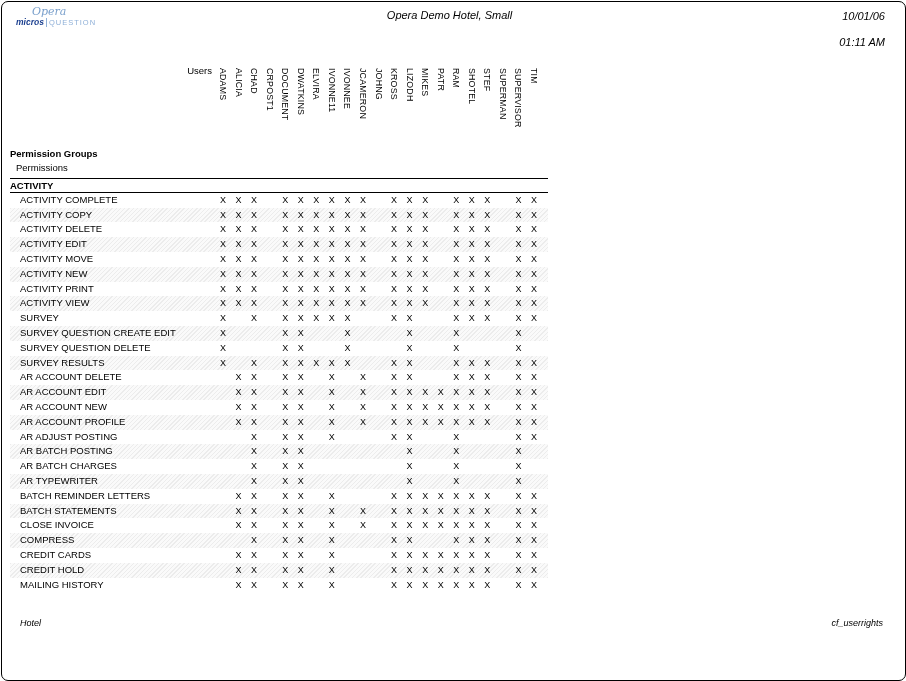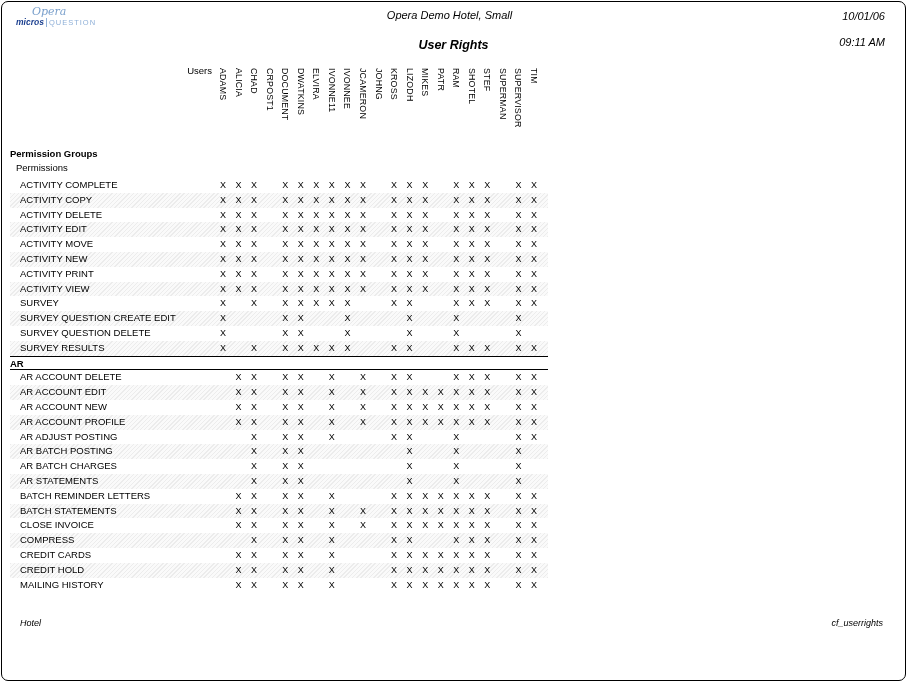--- a/index.html
+++ b/index.html
@@ -48,25 +48,24 @@
 <body>
 
 <div id="page">
 
   <div id="logo">
     <span class="l1">Opera</span>
     <span class="l2"><b>micros</b><span class="fid">QUESTION</span></span>
   </div>
 
   <div id="hotel-title">Opera Demo Hotel, Small</div>
-  <div id="report-title">User Rights</div>
 
   <div id="datetime">
     <span>10/01/06</span>
-    <span class="time">09:11 AM</span>
+    <span class="time">01:11 AM</span>
   </div>
 
   <div id="users-label">Users</div>
   <div id="user-columns">
       <div class="user-name" style="left: 226px;">ADAMS</div>
       <div class="user-name" style="left: 241.55px;">ALICIA</div>
       <div class="user-name" style="left: 257.1px;">CHAD</div>
       <div class="user-name" style="left: 272.65px;">CRPOST1</div>
       <div class="user-name" style="left: 288.2px;">DOCUMENT</div>
       <div class="user-name" style="left: 303.75px;">DWATKINS</div>
@@ -84,41 +83,41 @@
       <div class="user-name" style="left: 490.35px;">STEF</div>
       <div class="user-name" style="left: 505.9px;">SUPERMAN</div>
       <div class="user-name" style="left: 521.45px;">SUPERVISOR</div>
       <div class="user-name" style="left: 537px;">TIM</div>
     </div>
 
   <div id="pg-label">Permission Groups</div>
   <div id="perm-label">Permissions</div>
 
   <div id="permissions-table">
+      <div class="row group-row"><span>ACTIVITY</span></div>
       <div class="row perm-row"><span class="plabel">ACTIVITY COMPLETE</span><span class="xmark" style="left: 206px;">X</span><span class="xmark" style="left: 221.55px;">X</span><span class="xmark" style="left: 237.1px;">X</span><span class="xmark" style="left: 268.2px;">X</span><span class="xmark" style="left: 283.75px;">X</span><span class="xmark" style="left: 299.3px;">X</span><span class="xmark" style="left: 314.85px;">X</span><span class="xmark" style="left: 330.4px;">X</span><span class="xmark" style="left: 345.95px;">X</span><span class="xmark" style="left: 377.05px;">X</span><span class="xmark" style="left: 392.6px;">X</span><span class="xmark" style="left: 408.15px;">X</span><span class="xmark" style="left: 439.25px;">X</span><span class="xmark" style="left: 454.8px;">X</span><span class="xmark" style="left: 470.35px;">X</span><span class="xmark" style="left: 501.45px;">X</span><span class="xmark" style="left: 517px;">X</span></div>
       <div class="row perm-row shaded"><span class="plabel">ACTIVITY COPY</span><span class="xmark" style="left: 206px;">X</span><span class="xmark" style="left: 221.55px;">X</span><span class="xmark" style="left: 237.1px;">X</span><span class="xmark" style="left: 268.2px;">X</span><span class="xmark" style="left: 283.75px;">X</span><span class="xmark" style="left: 299.3px;">X</span><span class="xmark" style="left: 314.85px;">X</span><span class="xmark" style="left: 330.4px;">X</span><span class="xmark" style="left: 345.95px;">X</span><span class="xmark" style="left: 377.05px;">X</span><span class="xmark" style="left: 392.6px;">X</span><span class="xmark" style="left: 408.15px;">X</span><span class="xmark" style="left: 439.25px;">X</span><span class="xmark" style="left: 454.8px;">X</span><span class="xmark" style="left: 470.35px;">X</span><span class="xmark" style="left: 501.45px;">X</span><span class="xmark" style="left: 517px;">X</span></div>
       <div class="row perm-row"><span class="plabel">ACTIVITY DELETE</span><span class="xmark" style="left: 206px;">X</span><span class="xmark" style="left: 221.55px;">X</span><span class="xmark" style="left: 237.1px;">X</span><span class="xmark" style="left: 268.2px;">X</span><span class="xmark" style="left: 283.75px;">X</span><span class="xmark" style="left: 299.3px;">X</span><span class="xmark" style="left: 314.85px;">X</span><span class="xmark" style="left: 330.4px;">X</span><span class="xmark" style="left: 345.95px;">X</span><span class="xmark" style="left: 377.05px;">X</span><span class="xmark" style="left: 392.6px;">X</span><span class="xmark" style="left: 408.15px;">X</span><span class="xmark" style="left: 439.25px;">X</span><span class="xmark" style="left: 454.8px;">X</span><span class="xmark" style="left: 470.35px;">X</span><span class="xmark" style="left: 501.45px;">X</span><span class="xmark" style="left: 517px;">X</span></div>
       <div class="row perm-row shaded"><span class="plabel">ACTIVITY EDIT</span><span class="xmark" style="left: 206px;">X</span><span class="xmark" style="left: 221.55px;">X</span><span class="xmark" style="left: 237.1px;">X</span><span class="xmark" style="left: 268.2px;">X</span><span class="xmark" style="left: 283.75px;">X</span><span class="xmark" style="left: 299.3px;">X</span><span class="xmark" style="left: 314.85px;">X</span><span class="xmark" style="left: 330.4px;">X</span><span class="xmark" style="left: 345.95px;">X</span><span class="xmark" style="left: 377.05px;">X</span><span class="xmark" style="left: 392.6px;">X</span><span class="xmark" style="left: 408.15px;">X</span><span class="xmark" style="left: 439.25px;">X</span><span class="xmark" style="left: 454.8px;">X</span><span class="xmark" style="left: 470.35px;">X</span><span class="xmark" style="left: 501.45px;">X</span><span class="xmark" style="left: 517px;">X</span></div>
       <div class="row perm-row"><span class="plabel">ACTIVITY MOVE</span><span class="xmark" style="left: 206px;">X</span><span class="xmark" style="left: 221.55px;">X</span><span class="xmark" style="left: 237.1px;">X</span><span class="xmark" style="left: 268.2px;">X</span><span class="xmark" style="left: 283.75px;">X</span><span class="xmark" style="left: 299.3px;">X</span><span class="xmark" style="left: 314.85px;">X</span><span class="xmark" style="left: 330.4px;">X</span><span class="xmark" style="left: 345.95px;">X</span><span class="xmark" style="left: 377.05px;">X</span><span class="xmark" style="left: 392.6px;">X</span><span class="xmark" style="left: 408.15px;">X</span><span class="xmark" style="left: 439.25px;">X</span><span class="xmark" style="left: 454.8px;">X</span><span class="xmark" style="left: 470.35px;">X</span><span class="xmark" style="left: 501.45px;">X</span><span class="xmark" style="left: 517px;">X</span></div>
       <div class="row perm-row shaded"><span class="plabel">ACTIVITY NEW</span><span class="xmark" style="left: 206px;">X</span><span class="xmark" style="left: 221.55px;">X</span><span class="xmark" style="left: 237.1px;">X</span><span class="xmark" style="left: 268.2px;">X</span><span class="xmark" style="left: 283.75px;">X</span><span class="xmark" style="left: 299.3px;">X</span><span class="xmark" style="left: 314.85px;">X</span><span class="xmark" style="left: 330.4px;">X</span><span class="xmark" style="left: 345.95px;">X</span><span class="xmark" style="left: 377.05px;">X</span><span class="xmark" style="left: 392.6px;">X</span><span class="xmark" style="left: 408.15px;">X</span><span class="xmark" style="left: 439.25px;">X</span><span class="xmark" style="left: 454.8px;">X</span><span class="xmark" style="left: 470.35px;">X</span><span class="xmark" style="left: 501.45px;">X</span><span class="xmark" style="left: 517px;">X</span></div>
       <div class="row perm-row"><span class="plabel">ACTIVITY PRINT</span><span class="xmark" style="left: 206px;">X</span><span class="xmark" style="left: 221.55px;">X</span><span class="xmark" style="left: 237.1px;">X</span><span class="xmark" style="left: 268.2px;">X</span><span class="xmark" style="left: 283.75px;">X</span><span class="xmark" style="left: 299.3px;">X</span><span class="xmark" style="left: 314.85px;">X</span><span class="xmark" style="left: 330.4px;">X</span><span class="xmark" style="left: 345.95px;">X</span><span class="xmark" style="left: 377.05px;">X</span><span class="xmark" style="left: 392.6px;">X</span><span class="xmark" style="left: 408.15px;">X</span><span class="xmark" style="left: 439.25px;">X</span><span class="xmark" style="left: 454.8px;">X</span><span class="xmark" style="left: 470.35px;">X</span><span class="xmark" style="left: 501.45px;">X</span><span class="xmark" style="left: 517px;">X</span></div>
       <div class="row perm-row shaded"><span class="plabel">ACTIVITY VIEW</span><span class="xmark" style="left: 206px;">X</span><span class="xmark" style="left: 221.55px;">X</span><span class="xmark" style="left: 237.1px;">X</span><span class="xmark" style="left: 268.2px;">X</span><span class="xmark" style="left: 283.75px;">X</span><span class="xmark" style="left: 299.3px;">X</span><span class="xmark" style="left: 314.85px;">X</span><span class="xmark" style="left: 330.4px;">X</span><span class="xmark" style="left: 345.95px;">X</span><span class="xmark" style="left: 377.05px;">X</span><span class="xmark" style="left: 392.6px;">X</span><span class="xmark" style="left: 408.15px;">X</span><span class="xmark" style="left: 439.25px;">X</span><span class="xmark" style="left: 454.8px;">X</span><span class="xmark" style="left: 470.35px;">X</span><span class="xmark" style="left: 501.45px;">X</span><span class="xmark" style="left: 517px;">X</span></div>
       <div class="row perm-row"><span class="plabel">SURVEY</span><span class="xmark" style="left: 206px;">X</span><span class="xmark" style="left: 237.1px;">X</span><span class="xmark" style="left: 268.2px;">X</span><span class="xmark" style="left: 283.75px;">X</span><span class="xmark" style="left: 299.3px;">X</span><span class="xmark" style="left: 314.85px;">X</span><span class="xmark" style="left: 330.4px;">X</span><span class="xmark" style="left: 377.05px;">X</span><span class="xmark" style="left: 392.6px;">X</span><span class="xmark" style="left: 439.25px;">X</span><span class="xmark" style="left: 454.8px;">X</span><span class="xmark" style="left: 470.35px;">X</span><span class="xmark" style="left: 501.45px;">X</span><span class="xmark" style="left: 517px;">X</span></div>
       <div class="row perm-row shaded"><span class="plabel">SURVEY QUESTION CREATE EDIT</span><span class="xmark" style="left: 206px;">X</span><span class="xmark" style="left: 268.2px;">X</span><span class="xmark" style="left: 283.75px;">X</span><span class="xmark" style="left: 330.4px;">X</span><span class="xmark" style="left: 392.6px;">X</span><span class="xmark" style="left: 439.25px;">X</span><span class="xmark" style="left: 501.45px;">X</span></div>
       <div class="row perm-row"><span class="plabel">SURVEY QUESTION DELETE</span><span class="xmark" style="left: 206px;">X</span><span class="xmark" style="left: 268.2px;">X</span><span class="xmark" style="left: 283.75px;">X</span><span class="xmark" style="left: 330.4px;">X</span><span class="xmark" style="left: 392.6px;">X</span><span class="xmark" style="left: 439.25px;">X</span><span class="xmark" style="left: 501.45px;">X</span></div>
       <div class="row perm-row shaded"><span class="plabel">SURVEY RESULTS</span><span class="xmark" style="left: 206px;">X</span><span class="xmark" style="left: 237.1px;">X</span><span class="xmark" style="left: 268.2px;">X</span><span class="xmark" style="left: 283.75px;">X</span><span class="xmark" style="left: 299.3px;">X</span><span class="xmark" style="left: 314.85px;">X</span><span class="xmark" style="left: 330.4px;">X</span><span class="xmark" style="left: 377.05px;">X</span><span class="xmark" style="left: 392.6px;">X</span><span class="xmark" style="left: 439.25px;">X</span><span class="xmark" style="left: 454.8px;">X</span><span class="xmark" style="left: 470.35px;">X</span><span class="xmark" style="left: 501.45px;">X</span><span class="xmark" style="left: 517px;">X</span></div>
-      <div class="row group-row"><span>AR</span></div>
       <div class="row perm-row"><span class="plabel">AR ACCOUNT DELETE</span><span class="xmark" style="left: 221.55px;">X</span><span class="xmark" style="left: 237.1px;">X</span><span class="xmark" style="left: 268.2px;">X</span><span class="xmark" style="left: 283.75px;">X</span><span class="xmark" style="left: 314.85px;">X</span><span class="xmark" style="left: 345.95px;">X</span><span class="xmark" style="left: 377.05px;">X</span><span class="xmark" style="left: 392.6px;">X</span><span class="xmark" style="left: 439.25px;">X</span><span class="xmark" style="left: 454.8px;">X</span><span class="xmark" style="left: 470.35px;">X</span><span class="xmark" style="left: 501.45px;">X</span><span class="xmark" style="left: 517px;">X</span></div>
       <div class="row perm-row shaded"><span class="plabel">AR ACCOUNT EDIT</span><span class="xmark" style="left: 221.55px;">X</span><span class="xmark" style="left: 237.1px;">X</span><span class="xmark" style="left: 268.2px;">X</span><span class="xmark" style="left: 283.75px;">X</span><span class="xmark" style="left: 314.85px;">X</span><span class="xmark" style="left: 345.95px;">X</span><span class="xmark" style="left: 377.05px;">X</span><span class="xmark" style="left: 392.6px;">X</span><span class="xmark" style="left: 408.15px;">X</span><span class="xmark" style="left: 423.7px;">X</span><span class="xmark" style="left: 439.25px;">X</span><span class="xmark" style="left: 454.8px;">X</span><span class="xmark" style="left: 470.35px;">X</span><span class="xmark" style="left: 501.45px;">X</span><span class="xmark" style="left: 517px;">X</span></div>
       <div class="row perm-row"><span class="plabel">AR ACCOUNT NEW</span><span class="xmark" style="left: 221.55px;">X</span><span class="xmark" style="left: 237.1px;">X</span><span class="xmark" style="left: 268.2px;">X</span><span class="xmark" style="left: 283.75px;">X</span><span class="xmark" style="left: 314.85px;">X</span><span class="xmark" style="left: 345.95px;">X</span><span class="xmark" style="left: 377.05px;">X</span><span class="xmark" style="left: 392.6px;">X</span><span class="xmark" style="left: 408.15px;">X</span><span class="xmark" style="left: 423.7px;">X</span><span class="xmark" style="left: 439.25px;">X</span><span class="xmark" style="left: 454.8px;">X</span><span class="xmark" style="left: 470.35px;">X</span><span class="xmark" style="left: 501.45px;">X</span><span class="xmark" style="left: 517px;">X</span></div>
       <div class="row perm-row shaded"><span class="plabel">AR ACCOUNT PROFILE</span><span class="xmark" style="left: 221.55px;">X</span><span class="xmark" style="left: 237.1px;">X</span><span class="xmark" style="left: 268.2px;">X</span><span class="xmark" style="left: 283.75px;">X</span><span class="xmark" style="left: 314.85px;">X</span><span class="xmark" style="left: 345.95px;">X</span><span class="xmark" style="left: 377.05px;">X</span><span class="xmark" style="left: 392.6px;">X</span><span class="xmark" style="left: 408.15px;">X</span><span class="xmark" style="left: 423.7px;">X</span><span class="xmark" style="left: 439.25px;">X</span><span class="xmark" style="left: 454.8px;">X</span><span class="xmark" style="left: 470.35px;">X</span><span class="xmark" style="left: 501.45px;">X</span><span class="xmark" style="left: 517px;">X</span></div>
       <div class="row perm-row"><span class="plabel">AR ADJUST POSTING</span><span class="xmark" style="left: 237.1px;">X</span><span class="xmark" style="left: 268.2px;">X</span><span class="xmark" style="left: 283.75px;">X</span><span class="xmark" style="left: 314.85px;">X</span><span class="xmark" style="left: 377.05px;">X</span><span class="xmark" style="left: 392.6px;">X</span><span class="xmark" style="left: 439.25px;">X</span><span class="xmark" style="left: 501.45px;">X</span><span class="xmark" style="left: 517px;">X</span></div>
       <div class="row perm-row shaded"><span class="plabel">AR BATCH POSTING</span><span class="xmark" style="left: 237.1px;">X</span><span class="xmark" style="left: 268.2px;">X</span><span class="xmark" style="left: 283.75px;">X</span><span class="xmark" style="left: 392.6px;">X</span><span class="xmark" style="left: 439.25px;">X</span><span class="xmark" style="left: 501.45px;">X</span></div>
       <div class="row perm-row"><span class="plabel">AR BATCH CHARGES</span><span class="xmark" style="left: 237.1px;">X</span><span class="xmark" style="left: 268.2px;">X</span><span class="xmark" style="left: 283.75px;">X</span><span class="xmark" style="left: 392.6px;">X</span><span class="xmark" style="left: 439.25px;">X</span><span class="xmark" style="left: 501.45px;">X</span></div>
-      <div class="row perm-row shaded"><span class="plabel">AR STATEMENTS</span><span class="xmark" style="left: 237.1px;">X</span><span class="xmark" style="left: 268.2px;">X</span><span class="xmark" style="left: 283.75px;">X</span><span class="xmark" style="left: 392.6px;">X</span><span class="xmark" style="left: 439.25px;">X</span><span class="xmark" style="left: 501.45px;">X</span></div>
+      <div class="row perm-row shaded"><span class="plabel">AR TYPEWRITER</span><span class="xmark" style="left: 237.1px;">X</span><span class="xmark" style="left: 268.2px;">X</span><span class="xmark" style="left: 283.75px;">X</span><span class="xmark" style="left: 392.6px;">X</span><span class="xmark" style="left: 439.25px;">X</span><span class="xmark" style="left: 501.45px;">X</span></div>
       <div class="row perm-row"><span class="plabel">BATCH REMINDER LETTERS</span><span class="xmark" style="left: 221.55px;">X</span><span class="xmark" style="left: 237.1px;">X</span><span class="xmark" style="left: 268.2px;">X</span><span class="xmark" style="left: 283.75px;">X</span><span class="xmark" style="left: 314.85px;">X</span><span class="xmark" style="left: 377.05px;">X</span><span class="xmark" style="left: 392.6px;">X</span><span class="xmark" style="left: 408.15px;">X</span><span class="xmark" style="left: 423.7px;">X</span><span class="xmark" style="left: 439.25px;">X</span><span class="xmark" style="left: 454.8px;">X</span><span class="xmark" style="left: 470.35px;">X</span><span class="xmark" style="left: 501.45px;">X</span><span class="xmark" style="left: 517px;">X</span></div>
       <div class="row perm-row shaded"><span class="plabel">BATCH STATEMENTS</span><span class="xmark" style="left: 221.55px;">X</span><span class="xmark" style="left: 237.1px;">X</span><span class="xmark" style="left: 268.2px;">X</span><span class="xmark" style="left: 283.75px;">X</span><span class="xmark" style="left: 314.85px;">X</span><span class="xmark" style="left: 345.95px;">X</span><span class="xmark" style="left: 377.05px;">X</span><span class="xmark" style="left: 392.6px;">X</span><span class="xmark" style="left: 408.15px;">X</span><span class="xmark" style="left: 423.7px;">X</span><span class="xmark" style="left: 439.25px;">X</span><span class="xmark" style="left: 454.8px;">X</span><span class="xmark" style="left: 470.35px;">X</span><span class="xmark" style="left: 501.45px;">X</span><span class="xmark" style="left: 517px;">X</span></div>
       <div class="row perm-row"><span class="plabel">CLOSE INVOICE</span><span class="xmark" style="left: 221.55px;">X</span><span class="xmark" style="left: 237.1px;">X</span><span class="xmark" style="left: 268.2px;">X</span><span class="xmark" style="left: 283.75px;">X</span><span class="xmark" style="left: 314.85px;">X</span><span class="xmark" style="left: 345.95px;">X</span><span class="xmark" style="left: 377.05px;">X</span><span class="xmark" style="left: 392.6px;">X</span><span class="xmark" style="left: 408.15px;">X</span><span class="xmark" style="left: 423.7px;">X</span><span class="xmark" style="left: 439.25px;">X</span><span class="xmark" style="left: 454.8px;">X</span><span class="xmark" style="left: 470.35px;">X</span><span class="xmark" style="left: 501.45px;">X</span><span class="xmark" style="left: 517px;">X</span></div>
       <div class="row perm-row shaded"><span class="plabel">COMPRESS</span><span class="xmark" style="left: 237.1px;">X</span><span class="xmark" style="left: 268.2px;">X</span><span class="xmark" style="left: 283.75px;">X</span><span class="xmark" style="left: 314.85px;">X</span><span class="xmark" style="left: 377.05px;">X</span><span class="xmark" style="left: 392.6px;">X</span><span class="xmark" style="left: 439.25px;">X</span><span class="xmark" style="left: 454.8px;">X</span><span class="xmark" style="left: 470.35px;">X</span><span class="xmark" style="left: 501.45px;">X</span><span class="xmark" style="left: 517px;">X</span></div>
       <div class="row perm-row"><span class="plabel">CREDIT CARDS</span><span class="xmark" style="left: 221.55px;">X</span><span class="xmark" style="left: 237.1px;">X</span><span class="xmark" style="left: 268.2px;">X</span><span class="xmark" style="left: 283.75px;">X</span><span class="xmark" style="left: 314.85px;">X</span><span class="xmark" style="left: 377.05px;">X</span><span class="xmark" style="left: 392.6px;">X</span><span class="xmark" style="left: 408.15px;">X</span><span class="xmark" style="left: 423.7px;">X</span><span class="xmark" style="left: 439.25px;">X</span><span class="xmark" style="left: 454.8px;">X</span><span class="xmark" style="left: 470.35px;">X</span><span class="xmark" style="left: 501.45px;">X</span><span class="xmark" style="left: 517px;">X</span></div>
       <div class="row perm-row shaded"><span class="plabel">CREDIT HOLD</span><span class="xmark" style="left: 221.55px;">X</span><span class="xmark" style="left: 237.1px;">X</span><span class="xmark" style="left: 268.2px;">X</span><span class="xmark" style="left: 283.75px;">X</span><span class="xmark" style="left: 314.85px;">X</span><span class="xmark" style="left: 377.05px;">X</span><span class="xmark" style="left: 392.6px;">X</span><span class="xmark" style="left: 408.15px;">X</span><span class="xmark" style="left: 423.7px;">X</span><span class="xmark" style="left: 439.25px;">X</span><span class="xmark" style="left: 454.8px;">X</span><span class="xmark" style="left: 470.35px;">X</span><span class="xmark" style="left: 501.45px;">X</span><span class="xmark" style="left: 517px;">X</span></div>
       <div class="row perm-row"><span class="plabel">MAILING HISTORY</span><span class="xmark" style="left: 221.55px;">X</span><span class="xmark" style="left: 237.1px;">X</span><span class="xmark" style="left: 268.2px;">X</span><span class="xmark" style="left: 283.75px;">X</span><span class="xmark" style="left: 314.85px;">X</span><span class="xmark" style="left: 377.05px;">X</span><span class="xmark" style="left: 392.6px;">X</span><span class="xmark" style="left: 408.15px;">X</span><span class="xmark" style="left: 423.7px;">X</span><span class="xmark" style="left: 439.25px;">X</span><span class="xmark" style="left: 454.8px;">X</span><span class="xmark" style="left: 470.35px;">X</span><span class="xmark" style="left: 501.45px;">X</span><span class="xmark" style="left: 517px;">X</span></div>
     </div>
 
   <div id="filter-label">Hotel</div>

